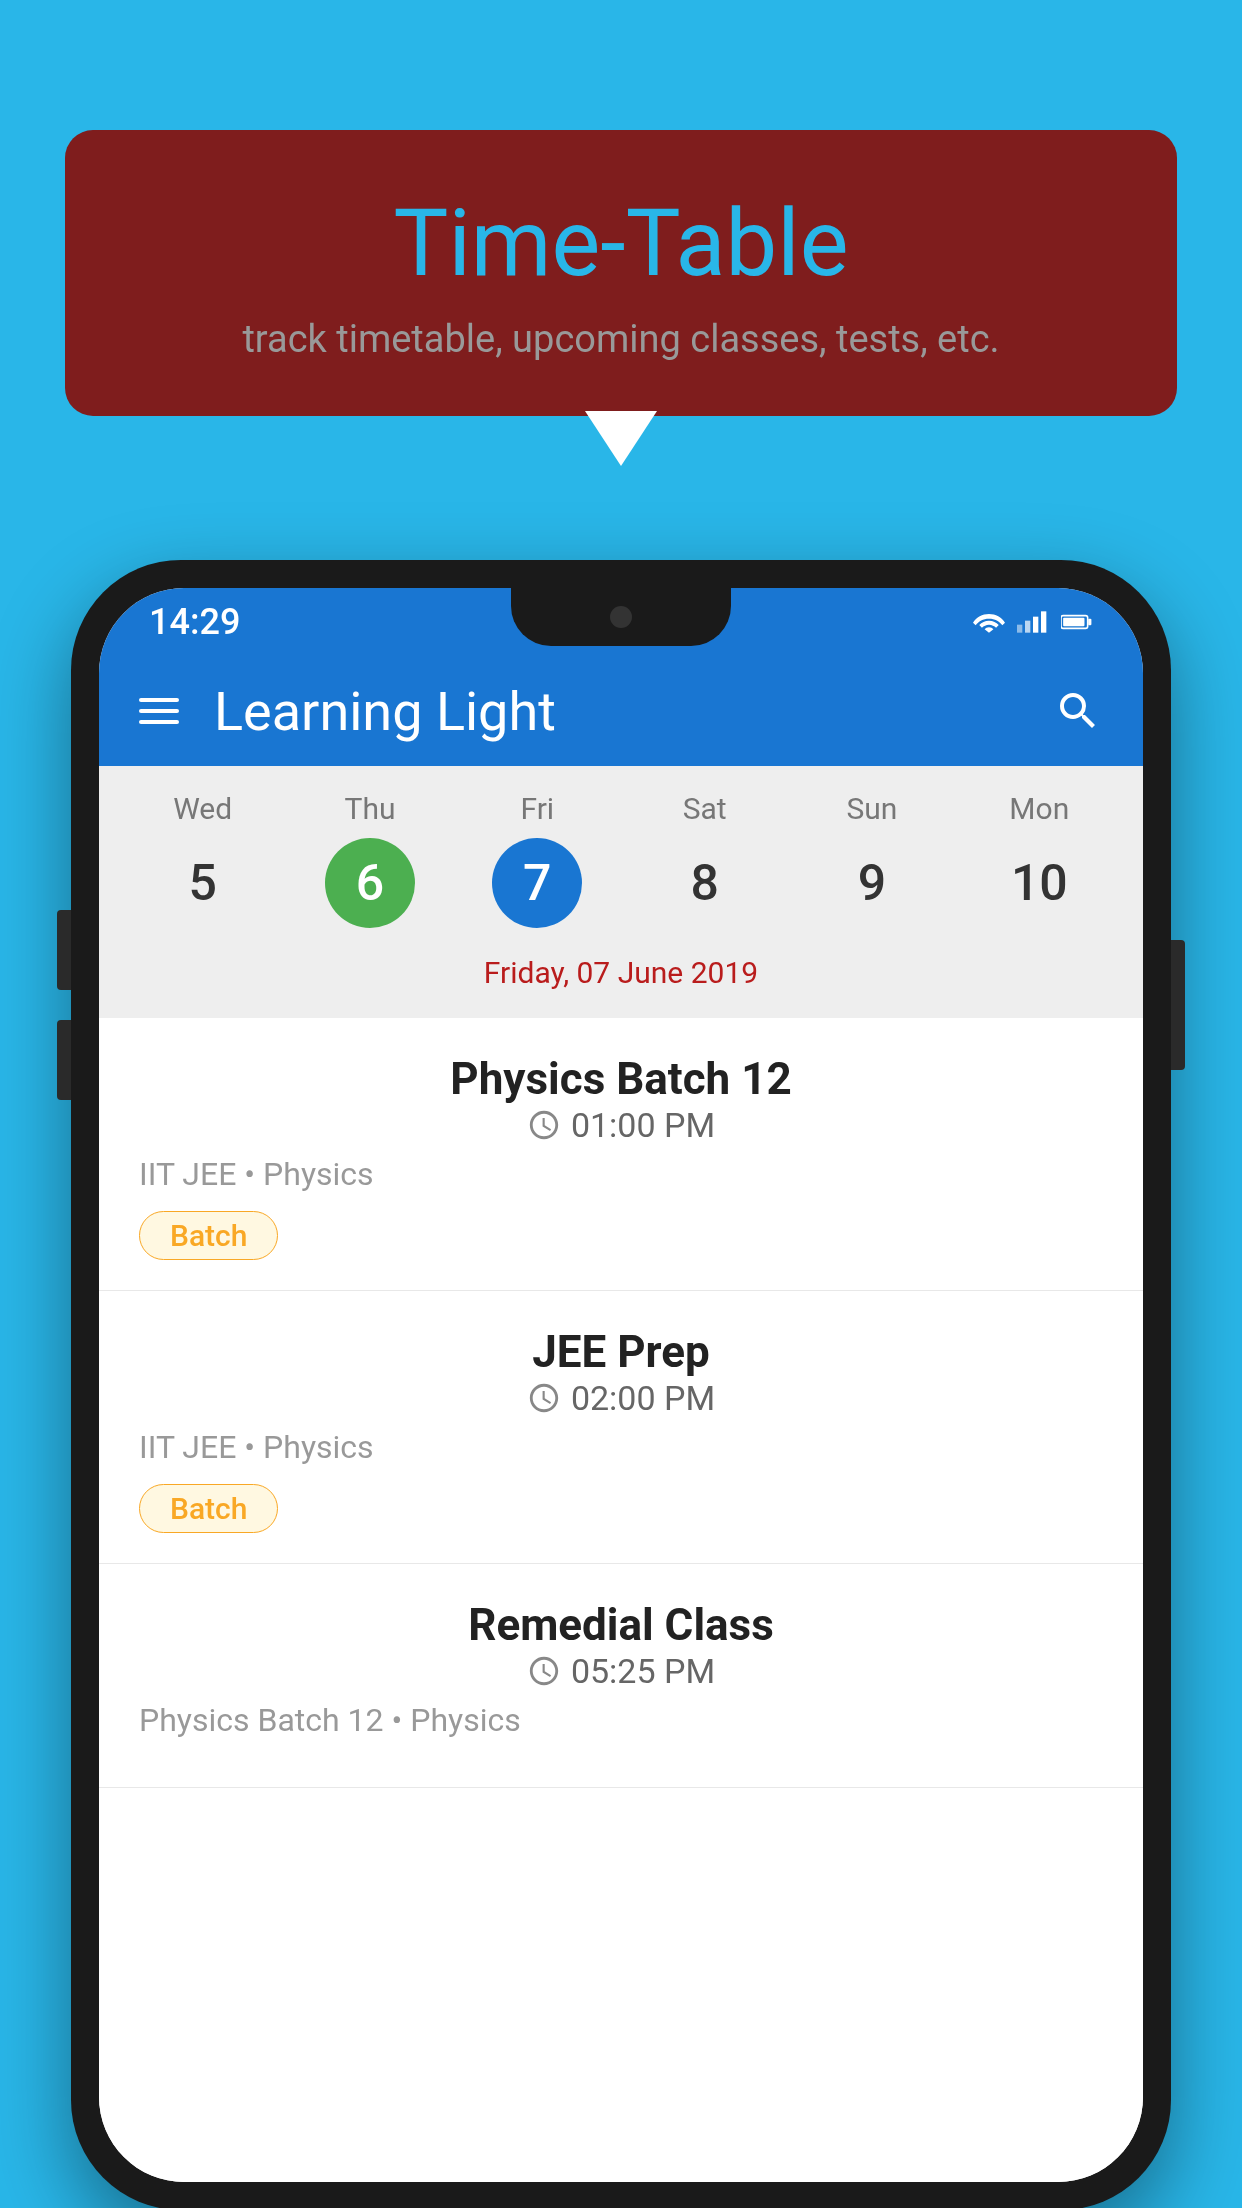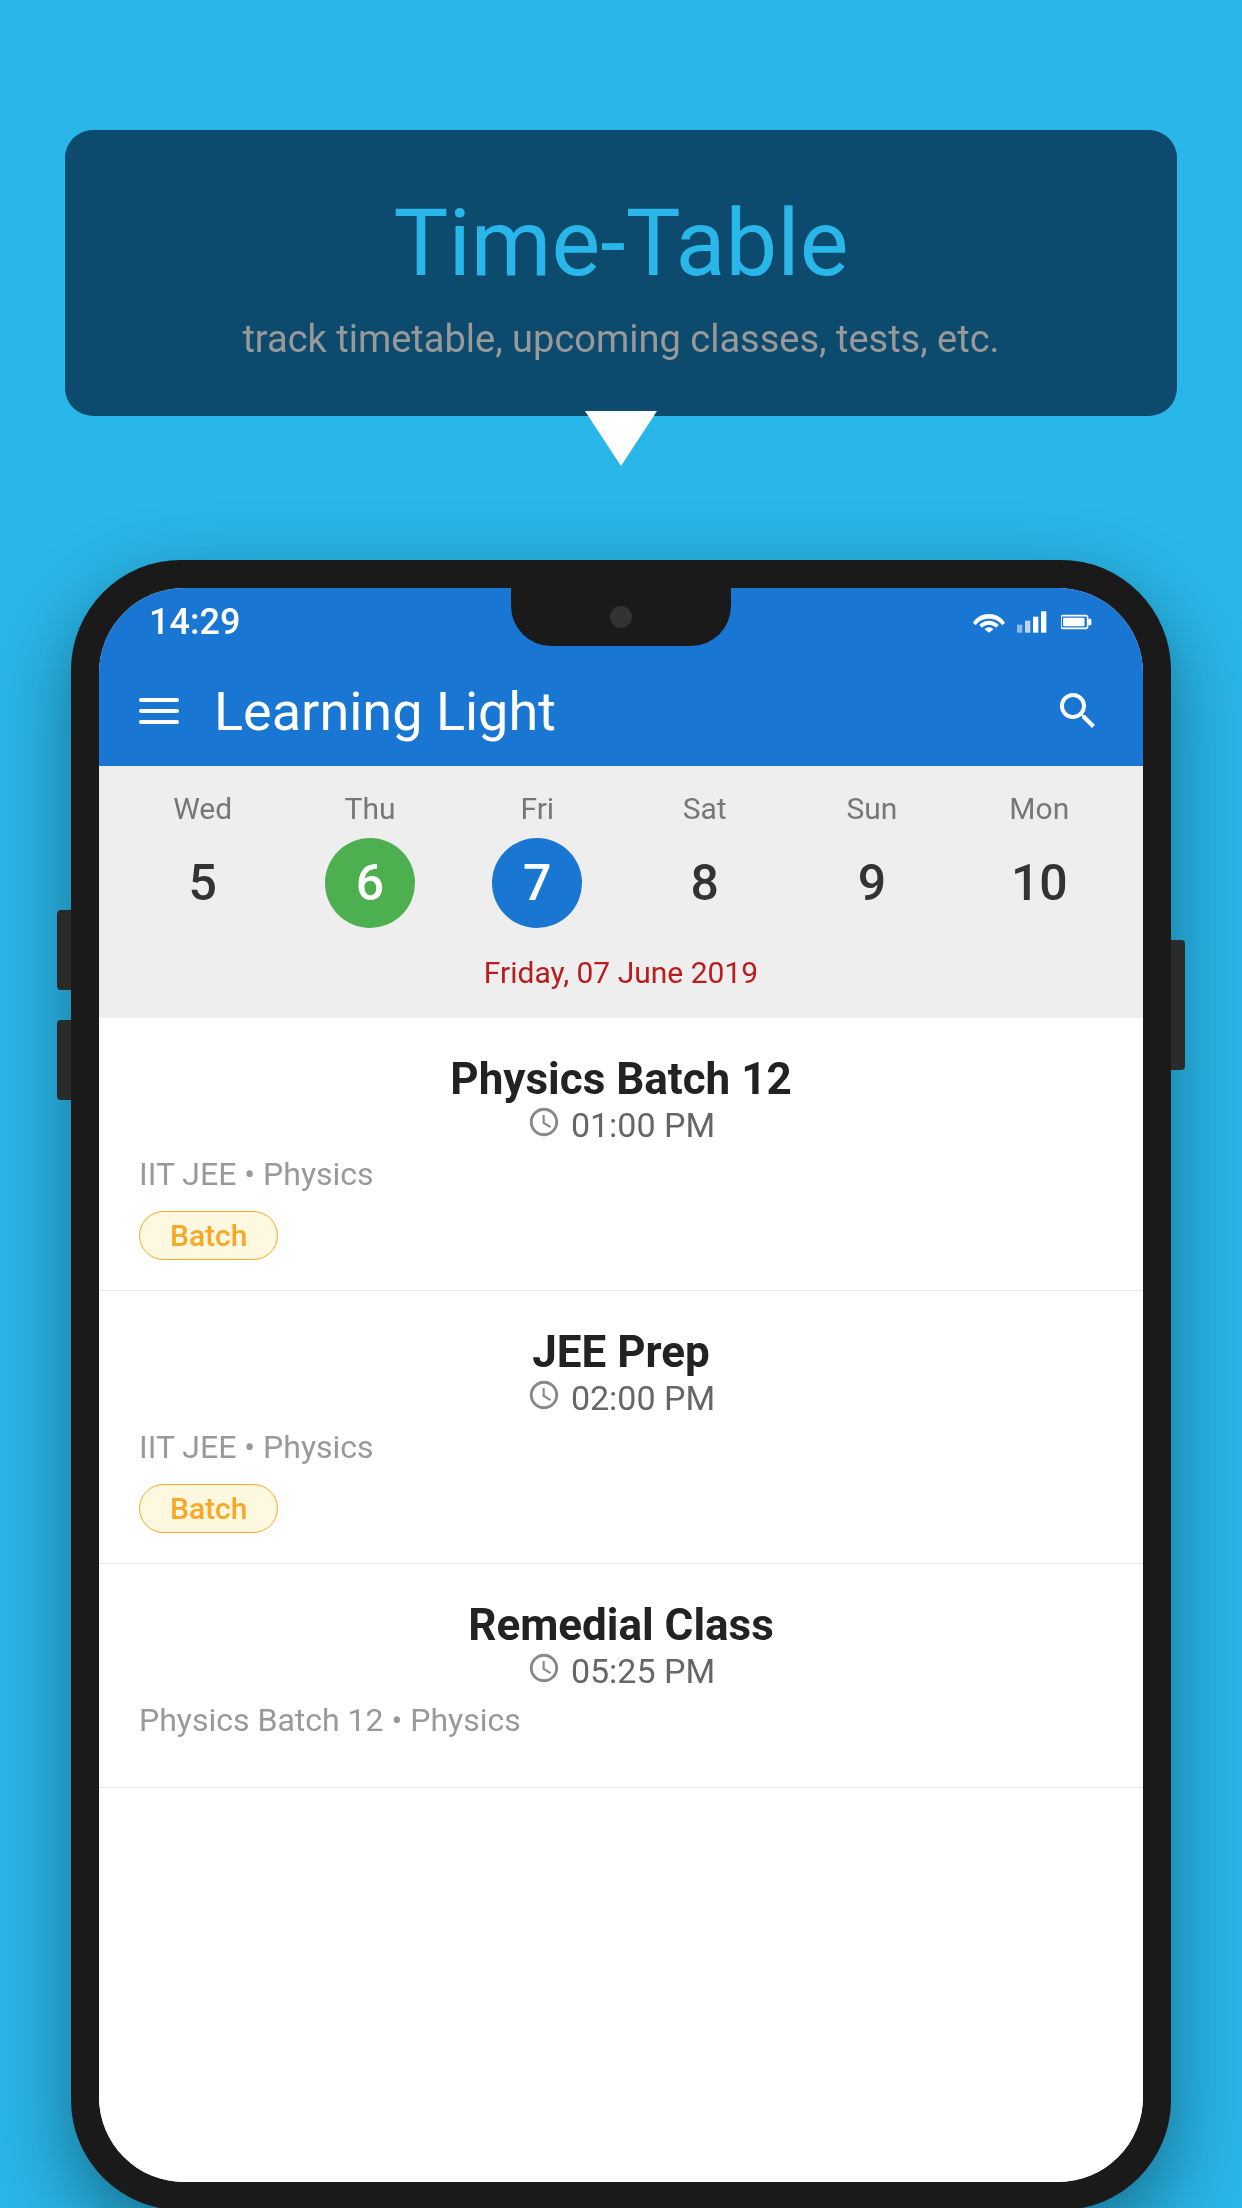--- a/index.html
+++ b/index.html
@@ -20,21 +20,21 @@
 
     
     .speech-bubble-container {
       position: absolute;
       top: 130px;
       left: 65px;
       right: 65px;
     }
 
     .speech-bubble {
-      background: #0c4a6e;
+      background: #7f1d1d;
       border-radius: 28px;
       padding: 60px 60px 55px;
       position: relative;
       text-align: center;
     }
 
     .speech-bubble::after {
       content: '';
       position: absolute;
       bottom: -50px;
@@ -260,21 +260,21 @@
     .event-title {
       font-size: 44px;
       font-weight: 700;
       color: #222;
     }
 
     .event-time {
       font-size: 34px;
       color: #666;
       display: flex;
-      align-items: flex-start;
+      align-items: center;
       gap: 10px;
     }
 
     .event-subtitle {
       font-size: 32px;
       color: #999;
       margin-bottom: 18px;
     }
 
     .batch-badge {

